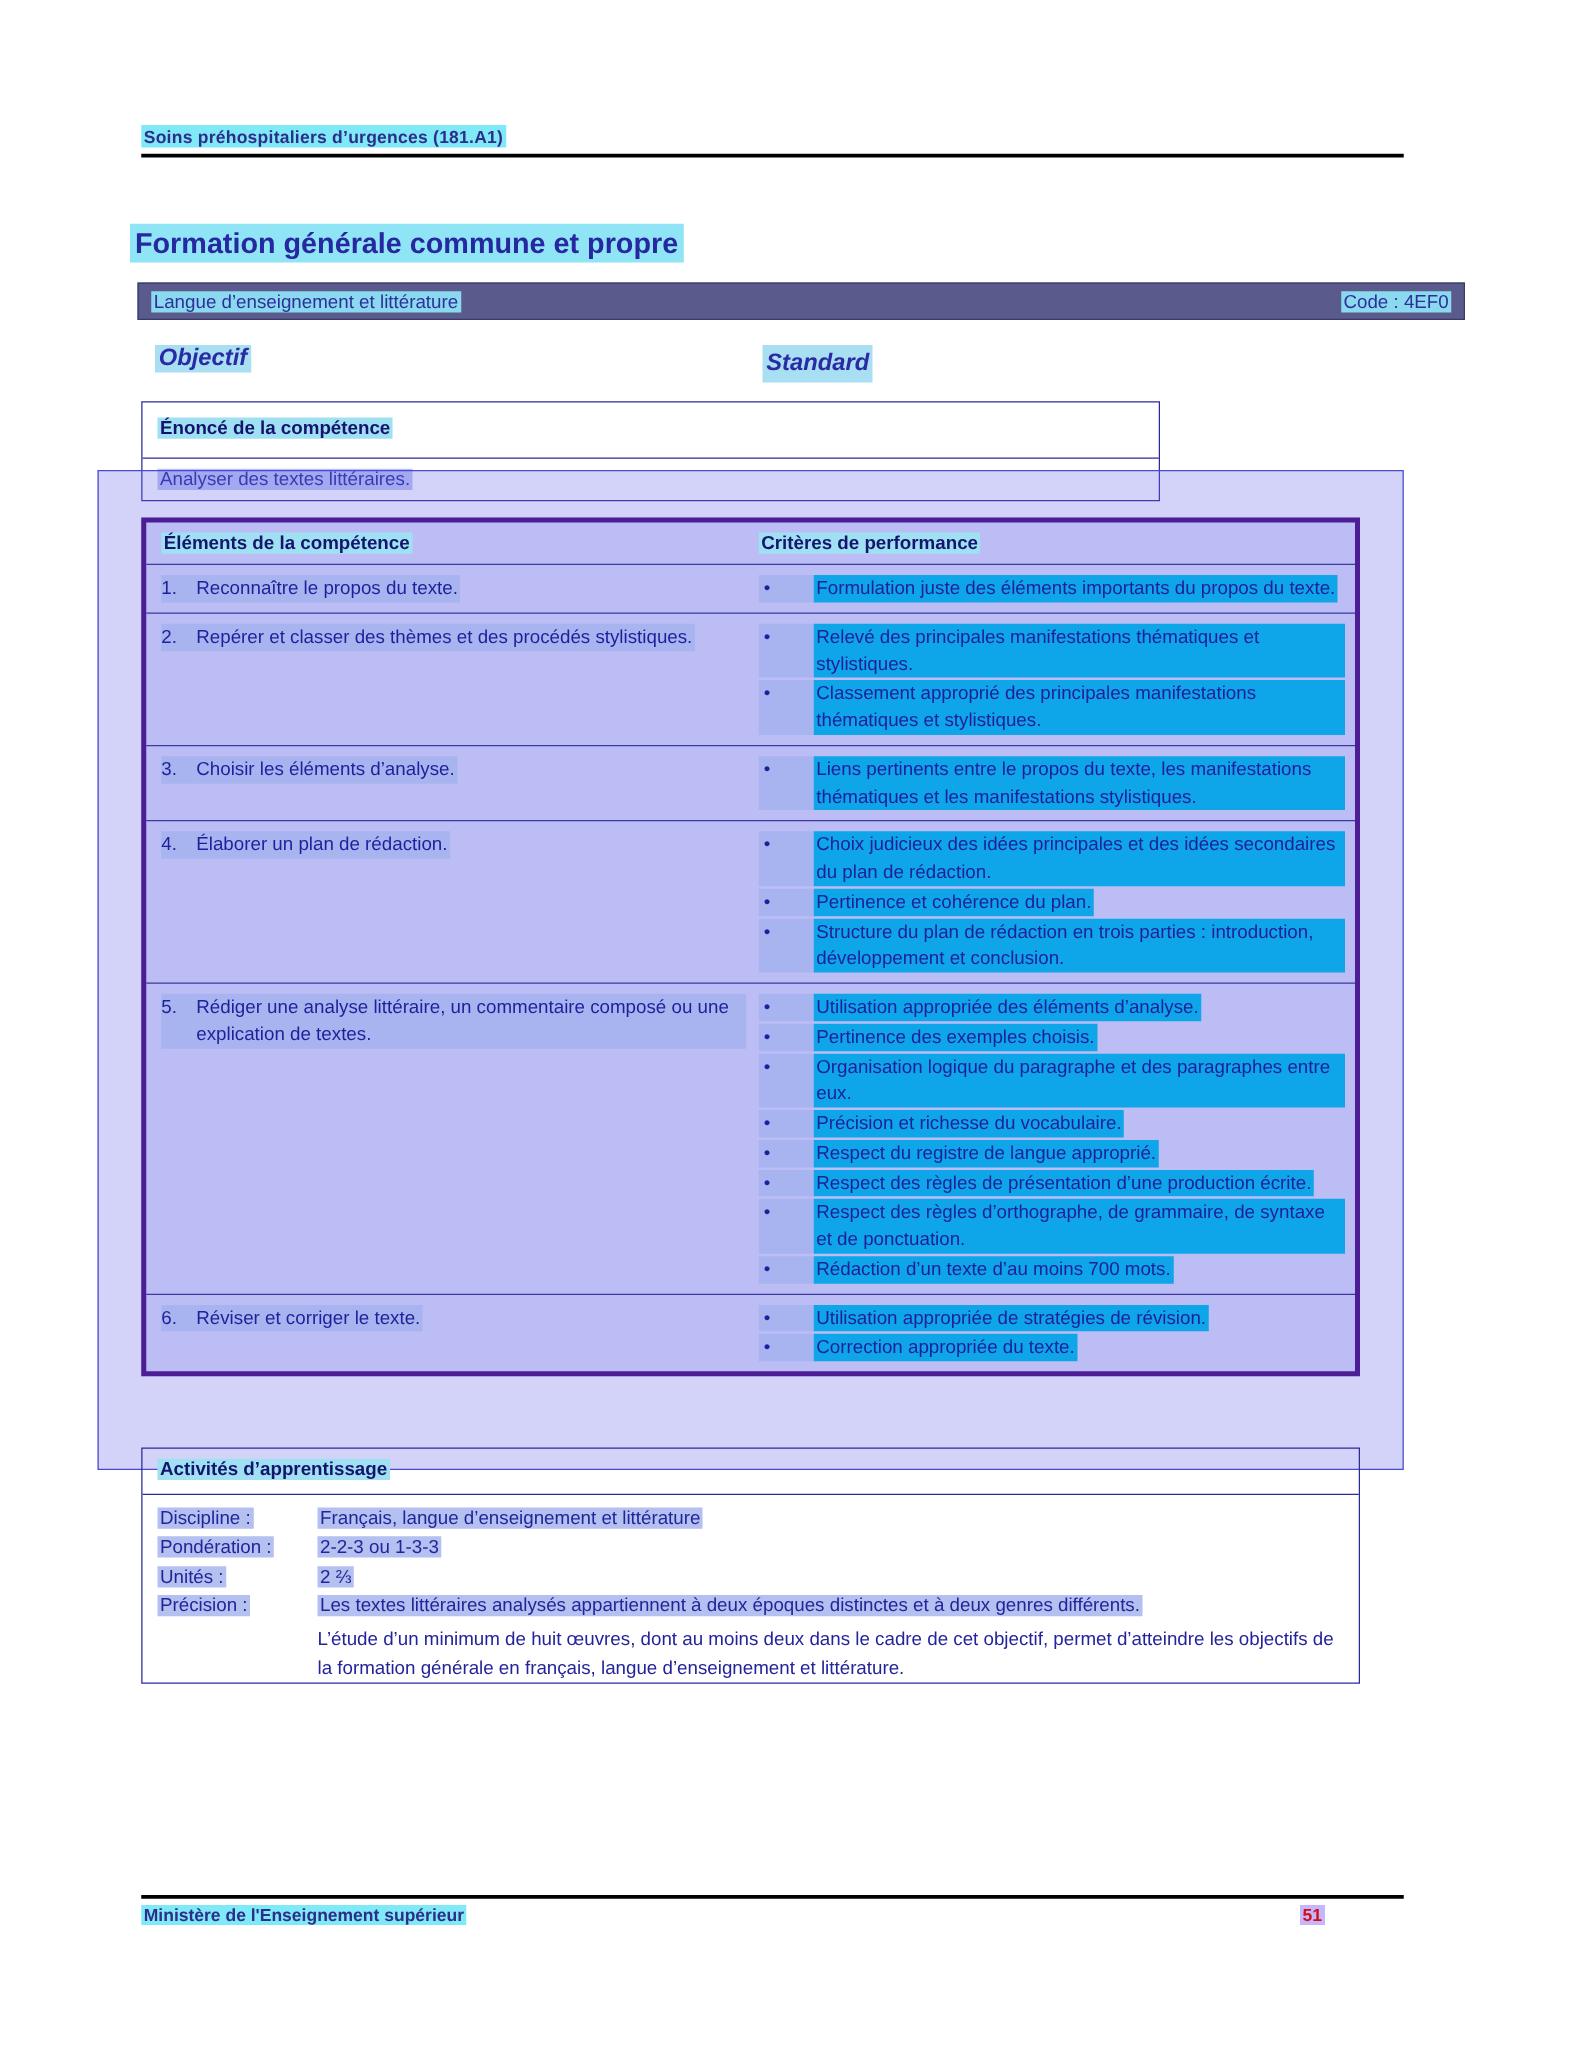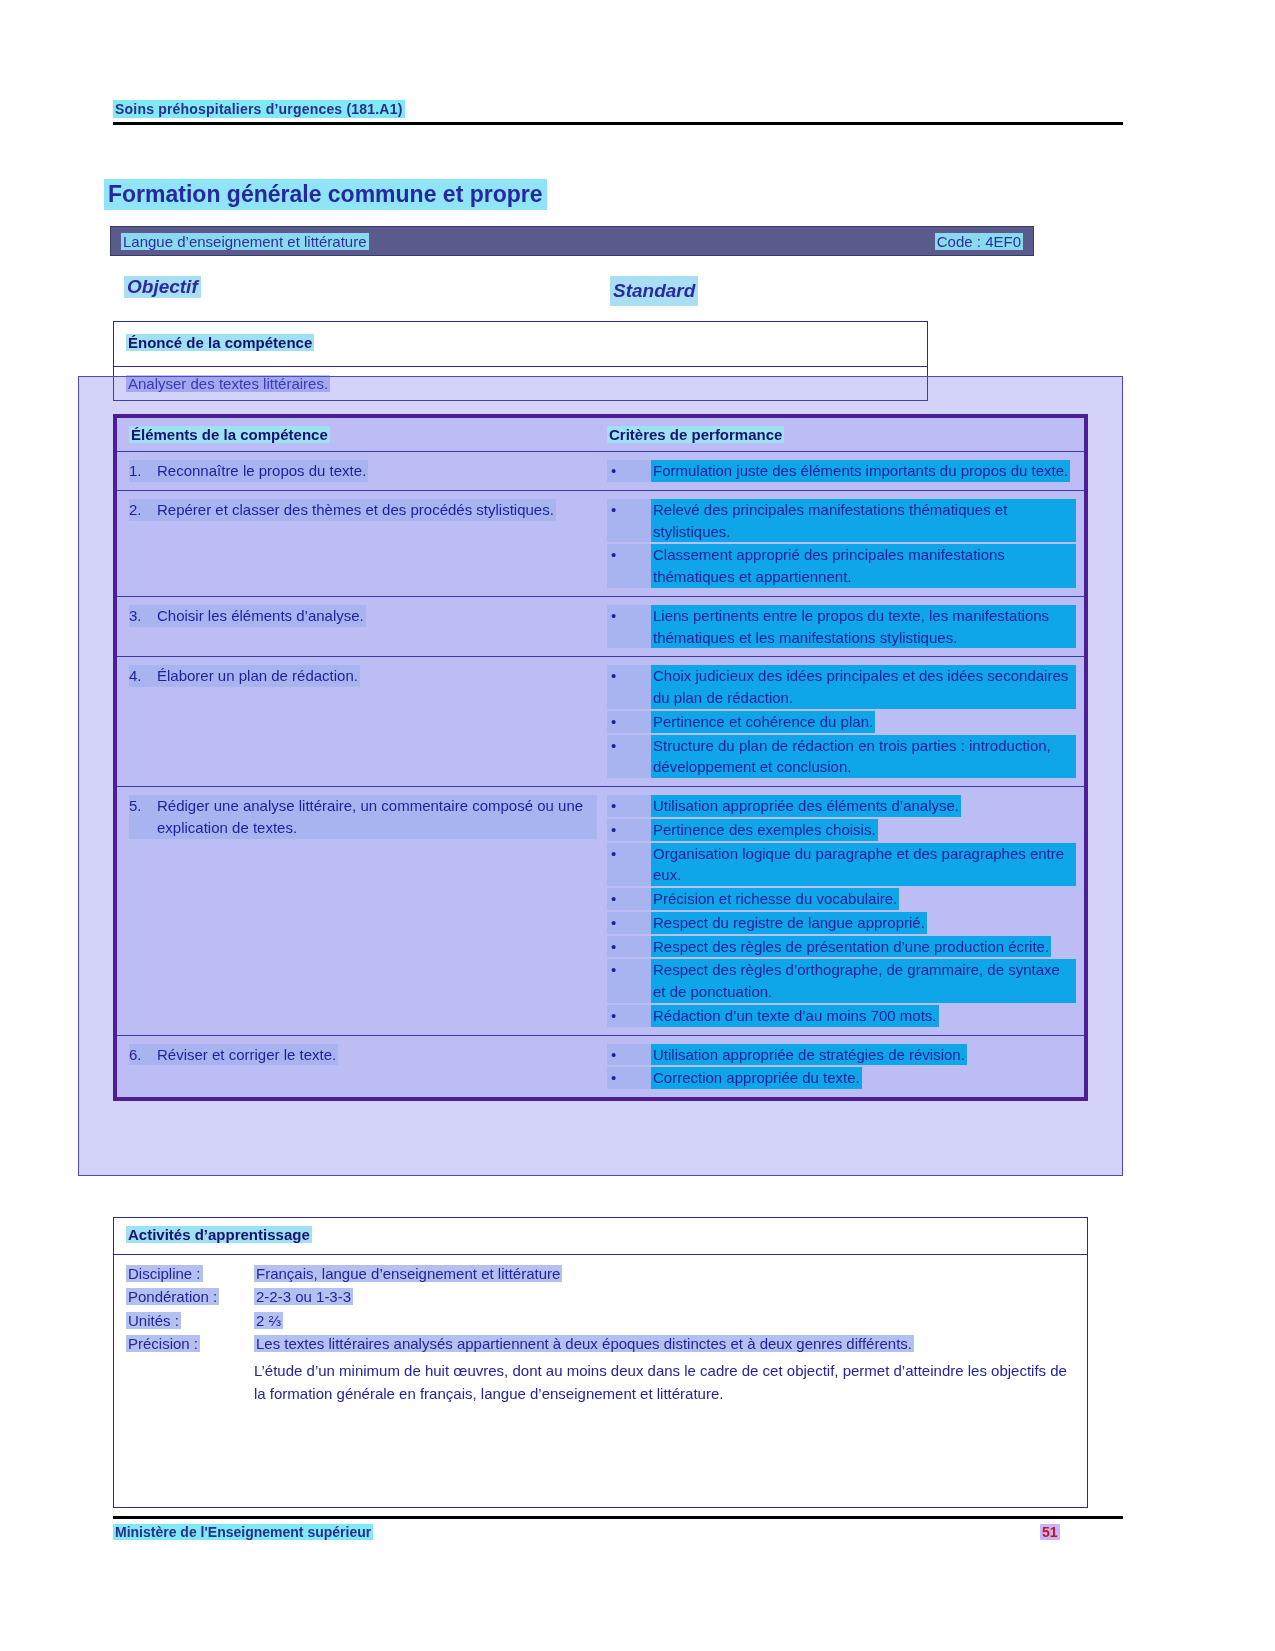--- a/index.html
+++ b/index.html
@@ -54,21 +54,21 @@
     background: #8fe4f5;
     display: inline-block;
     padding: 2px 4px;
   }
 
   
   .bar {
     position: absolute;
     left: 110px;
     top: 190px;
-    width: 924px;
+    width: 1062px;
     height: 30px;
     background: #5a5a8c;
     border: 1px solid #3a3a6a;
     display: flex;
     align-items: center;
     justify-content: space-between;
     padding: 0 10px;
   }
   .bar span {
     font-size: 15px;
@@ -214,23 +214,23 @@
     padding-left: 4px;
     color: #1f1f9c;
     background: #a7b4ef;
   }
   .crit-txt { background: #0ea5e9; padding: 0 2px; }
 
   
   .box-act {
     position: absolute;
     left: 113px;
-    top: 1181px;
+    top: 1122px;
     width: 975px;
-    height: 291px;
+    height: 189px;
     border: 1px solid #2a2a9a;
     text-decoration: underline;
   }
   .box-act .lbl {
     position: absolute;
     left: 12px;
     top: 8px;
     font-size: 15px;
     font-weight: bold;
     color: #14146e;
@@ -350,21 +350,21 @@
           <span class="elem-txt">Repérer et classer des thèmes et des procédés stylistiques.</span>
         </div>
       </div>
       <div class="cell cell-right">
         <div class="crit">
             <span class="bullet">•</span>
             <span class="crit-txt">Relevé des principales manifestations thématiques et stylistiques.</span>
           </div>
         <div class="crit">
             <span class="bullet">•</span>
-            <span class="crit-txt">Classement approprié des principales manifestations thématiques et appartiennent.</span>
+            <span class="crit-txt">Classement approprié des principales manifestations thématiques et stylistiques.</span>
           </div>
       </div>
     </div>
 
     <div class="trow">
       <div class="cell cell-left">
         <div class="elem-line">
           <span class="elem-num">3.</span>
           <span class="elem-txt">Choisir les éléments d’analyse.</span>
         </div>

